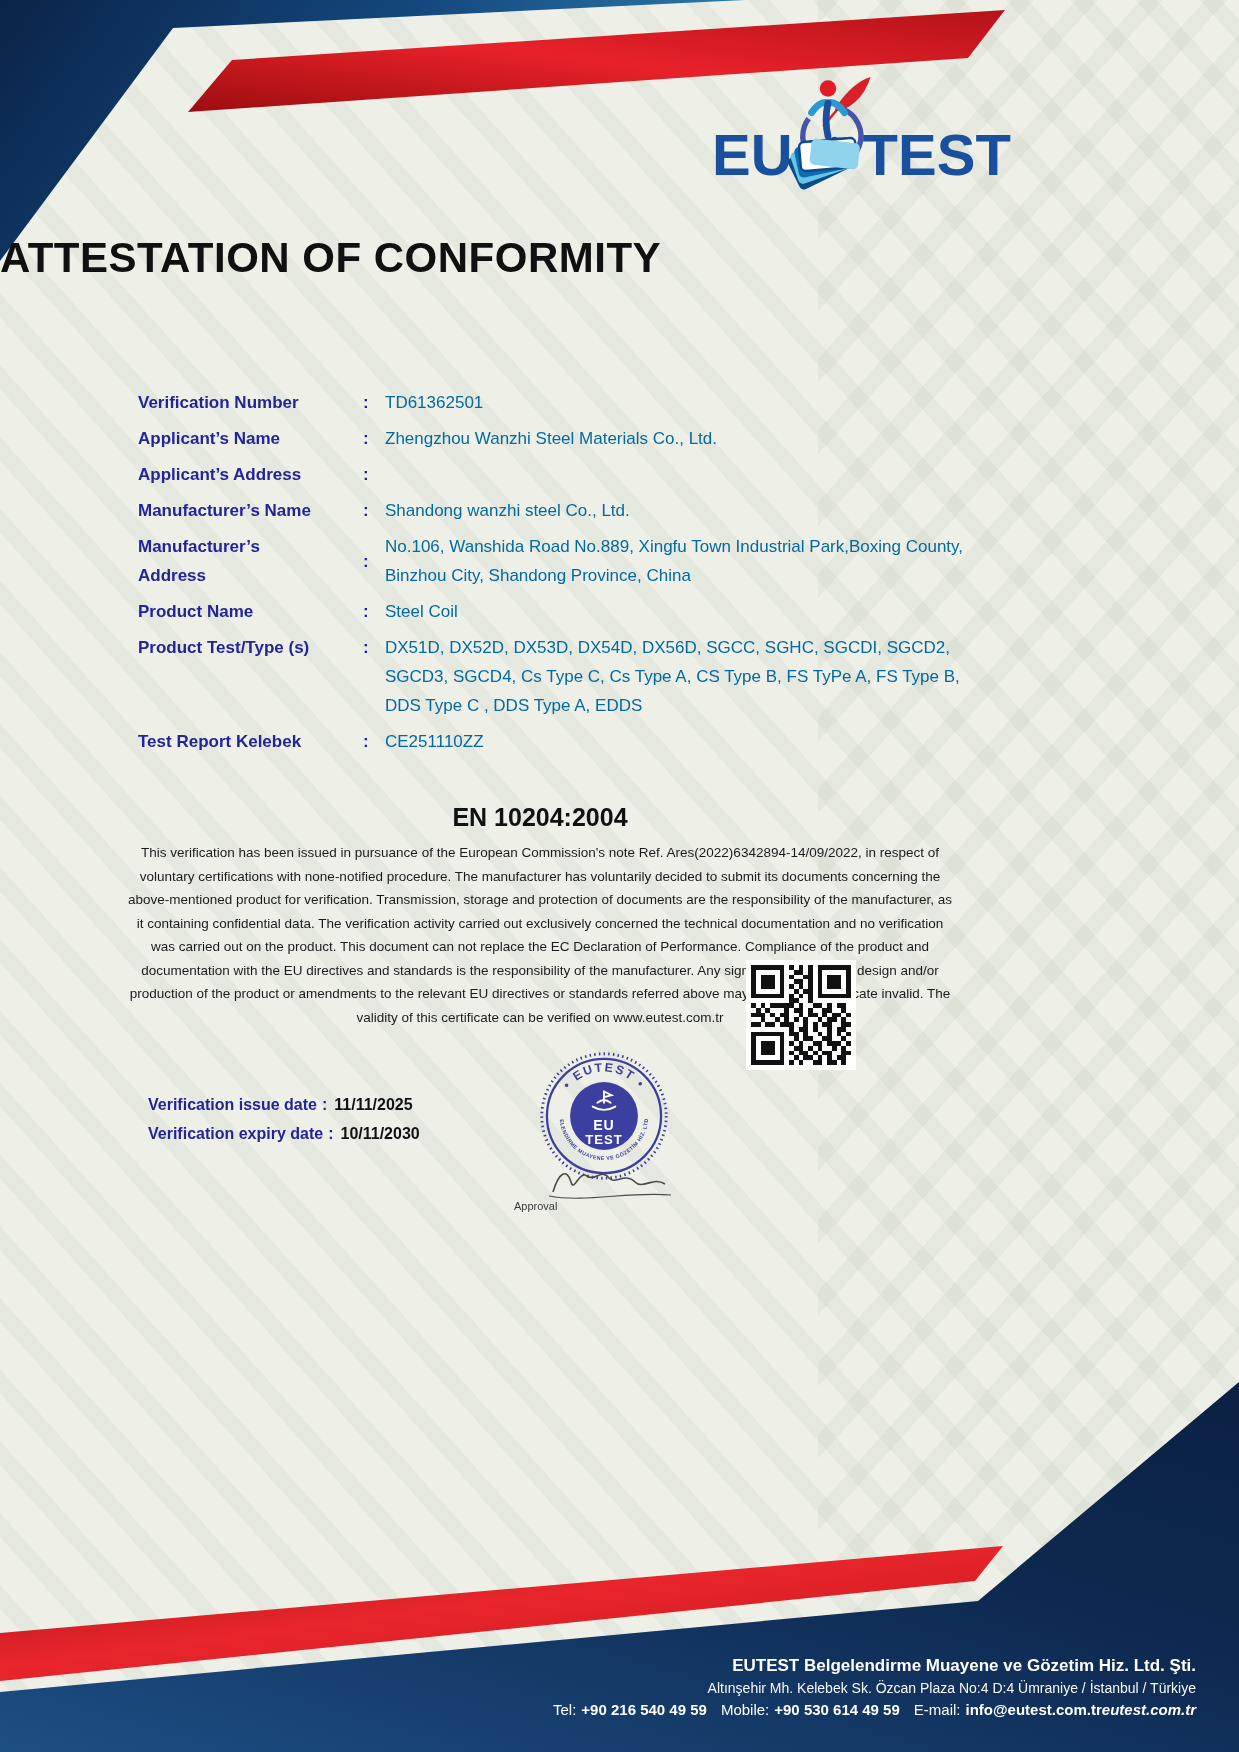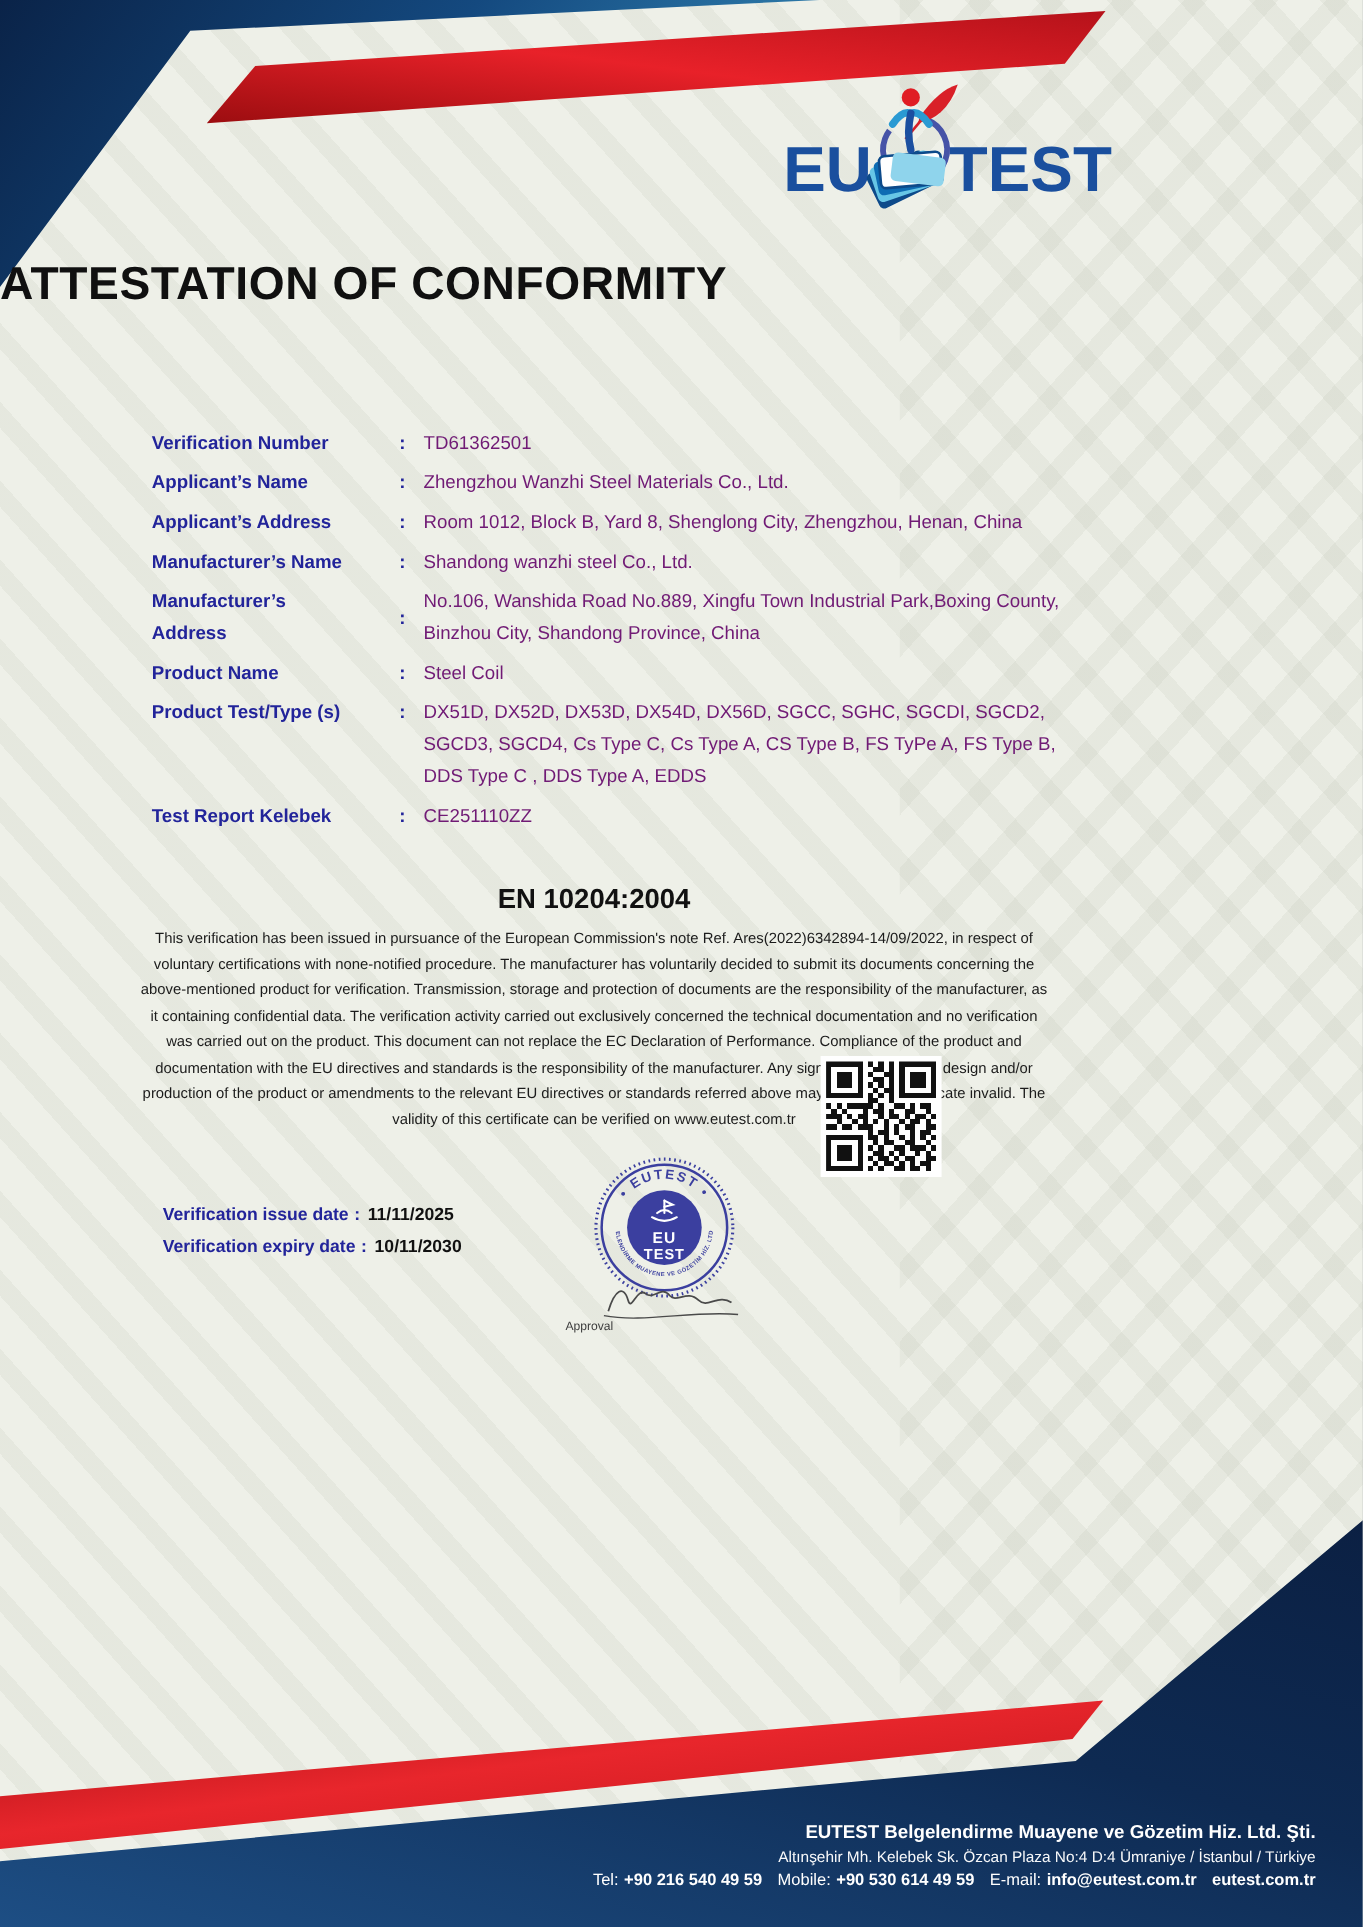--- a/index.html
+++ b/index.html
@@ -23,21 +23,21 @@
 
   
   .title{position:absolute;left:0;top:234px;width:1239px;padding-right:120px;box-sizing:border-box;
          text-align:left;font-size:42px;font-weight:700;color:#101010;letter-spacing:.5px;}
 
   
   .fields{position:absolute;left:138px;top:388px;width:860px;}
   .frow{display:grid;grid-template-columns:225px 22px 1fr;margin-bottom:7px;font-size:17px;line-height:29px;}
   .frow .lbl{font-weight:700;color:#22249a;white-space:pre-line;}
   .frow .col{font-weight:700;color:#22249a;}
-  .frow .val{color:#701a75;max-width:660px;}
+  .frow .val{color:#0369a1;max-width:660px;}
   .frow.center-colon .col{align-self:center;}
 
   
   .standard{position:absolute;left:125px;top:803px;width:830px;text-align:center;
             font-size:25px;font-weight:700;color:#111;}
   .statement{position:absolute;left:125px;top:841px;width:830px;text-align:center;
              font-size:13.5px;line-height:23.5px;color:#1b1b1b;}
 
   
   .dates{position:absolute;left:148px;top:1096px;font-size:16px;font-weight:700;}
@@ -57,21 +57,21 @@
   .qr svg{width:100%;height:100%;display:block;}
 
   
   .footer-text{position:absolute;right:43px;top:1655px;text-align:right;color:#ffffff;z-index:3;}
   .footer-text .company{font-size:17px;font-weight:700;line-height:22px;}
   .footer-text .address{font-size:14px;font-weight:400;line-height:22px;opacity:.97;}
   .footer-text .contact{font-size:15px;font-weight:400;line-height:22px;}
   .footer-text .contact b{font-weight:700;}
   .footer-text .contact .gap{margin-right:5px;}
   .footer-text .contact .seg{margin-right:14px;}
-  .footer-text .website{font-weight:700;margin-left:14px;}
+  .footer-text .website{font-weight:700;font-style:italic;}
 </style>
 </head>
 <body>
 
 <div class="page">
 
   <div class="pattern"></div>
   <div class="pattern-right"></div>
 
   <svg class="decor" viewBox="0 0 1239 1752" width="1239" height="1752">
@@ -134,21 +134,20 @@
           <span class="val">TD61362501</span>
       </div>
       <div class="frow">
         <span class="lbl">Applicant’s Name</span>
           <span class="col">:</span>
           <span class="val">Zhengzhou Wanzhi Steel Materials Co., Ltd.</span>
       </div>
       <div class="frow">
         <span class="lbl">Applicant’s Address</span>
           <span class="col">:</span>
-          <span class="val">Room 1012, Block B, Yard 8, Shenglong City, Zhengzhou, Henan, China</span>
       </div>
       <div class="frow">
         <span class="lbl">Manufacturer’s Name</span>
           <span class="col">:</span>
           <span class="val">Shandong wanzhi steel Co., Ltd.</span>
       </div>
       <div class="frow center-colon">
         <span class="lbl">Manufacturer’s
 Address</span>
           <span class="col">:</span>

